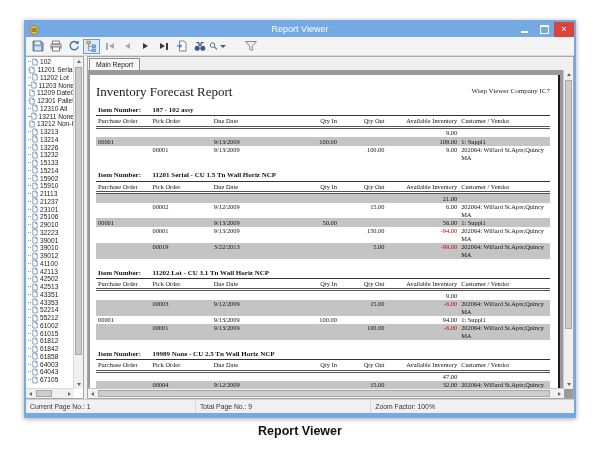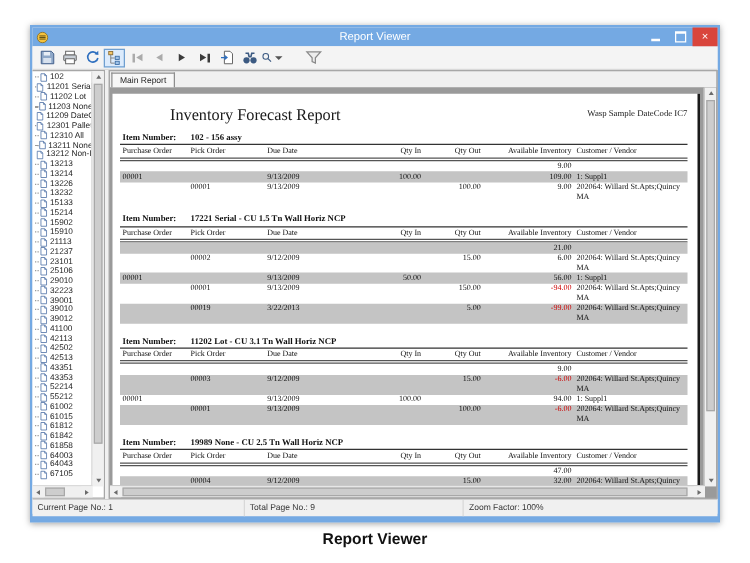--- a/index.html
+++ b/index.html
@@ -50,21 +50,21 @@
   .thumb-v{position:absolute;left:1px;right:1px;background:#CDCDCD;border:1px solid #A8A8A8;}
   .thumb-h{position:absolute;top:1px;bottom:1px;background:#CDCDCD;border:1px solid #A8A8A8;}
   .splitter{width:3px;background:#F0F0F0;}
   .viewer{flex:1;display:flex;flex-direction:column;border:1px solid #A7A7A7;box-sizing:border-box;background:#9A9A9A;min-width:0;}
   .tab-row{height:13px;background:#F0F0F0;display:flex;align-items:flex-end;}
   .tab{font-size:6.8px;line-height:11px;padding:0 6px;background:#F7F7F7;border:1px solid #8E8E8E;border-bottom:none;margin-left:1px;color:#222;}
   .view-area{flex:1;position:relative;background:#9A9A9A;overflow:hidden;}
   .page{position:absolute;left:2px;top:5px;right:13px;bottom:9px;background:#fff;border-right:2px solid #1a1a1a;
         overflow:hidden;padding:9px 8px 0 6px;font-family:"Liberation Serif",serif;box-sizing:border-box;}
   .rep-titlebar{display:flex;justify-content:space-between;align-items:flex-start;margin-bottom:7px;}
-  .rep-title{font-size:13px;color:#1a1a1a;margin-left:40px;}
+  .rep-title{font-size:13px;color:#1a1a1a;}
   .rep-company{font-size:7px;color:#1a1a1a;margin-top:3px;}
   
   .grid{display:grid;grid-template-columns:12% 13.5% 18.5% 9.5% 10.5% 16% 20%;font-family:Liberation Serif, serif;}
   .c{font-size:6.4px;line-height:7.4px;padding:0 2px;color:#111;overflow:hidden;}
   .num{text-align:right;}
   .neg{color:#CC0000;}
   .sec{margin-bottom:11px;}
   .sec-title{border-bottom:1px solid #333;padding-bottom:1px;}
   .sec-title .c{font-size:7px;font-weight:bold;}
   .hdr{border-bottom:3px double #555;padding:1px 0;}
@@ -505,27 +505,27 @@
     <div class="splitter"></div>
 
     <div class="viewer">
       <div class="tab-row">
         <div class="tab">Main Report</div>
       </div>
       <div class="view-area">
         <div class="page">
           <div class="rep-titlebar">
             <div class="rep-title">Inventory Forecast Report</div>
-            <div class="rep-company">Wasp Sample DateCode IC7</div>
+            <div class="rep-company">Wasp Viewer Company IC7</div>
           </div>
           <div id="report-body">
               <div class="sec">
                 <div class="sec-title grid">
                   <div class="c">Item Number:</div>
-                  <div class="c" style="grid-column: 2 / 8;">102 - 156 assy</div>
+                  <div class="c" style="grid-column: 2 / 8;">187 - 102 assy</div>
                 </div>
                 <div class="hdr grid">
                   <div class="c">Purchase Order</div>
                   <div class="c">Pick Order</div>
                   <div class="c">Due Date</div>
                   <div class="c num">Qty In</div>
                   <div class="c num">Qty Out</div>
                   <div class="c num">Available Inventory</div>
                   <div class="c">Customer / Vendor</div>
                 </div>
@@ -553,21 +553,21 @@
                   <div class="c">9/13/2009</div>
                   <div class="c num"></div>
                   <div class="c num">100.00</div>
                   <div class="c num">9.00</div>
                   <div class="c">202064: Willard St.Apts;Quincy MA</div>
                 </div>
               </div>
               <div class="sec">
                 <div class="sec-title grid">
                   <div class="c">Item Number:</div>
-                  <div class="c" style="grid-column: 2 / 8;">17221 Serial - CU 1.5 Tn Wall Horiz NCP</div>
+                  <div class="c" style="grid-column: 2 / 8;">11201 Serial - CU 1.5 Tn Wall Horiz NCP</div>
                 </div>
                 <div class="hdr grid">
                   <div class="c">Purchase Order</div>
                   <div class="c">Pick Order</div>
                   <div class="c">Due Date</div>
                   <div class="c num">Qty In</div>
                   <div class="c num">Qty Out</div>
                   <div class="c num">Available Inventory</div>
                   <div class="c">Customer / Vendor</div>
                 </div>

